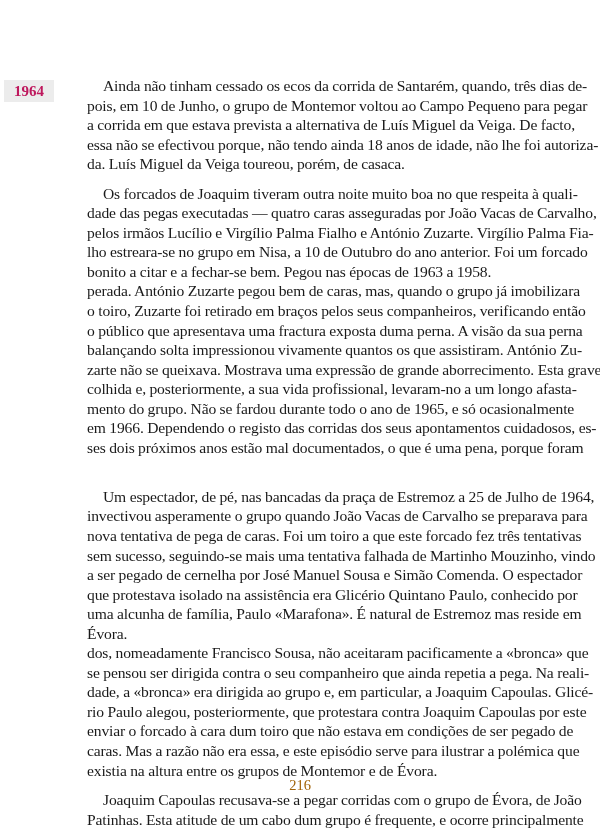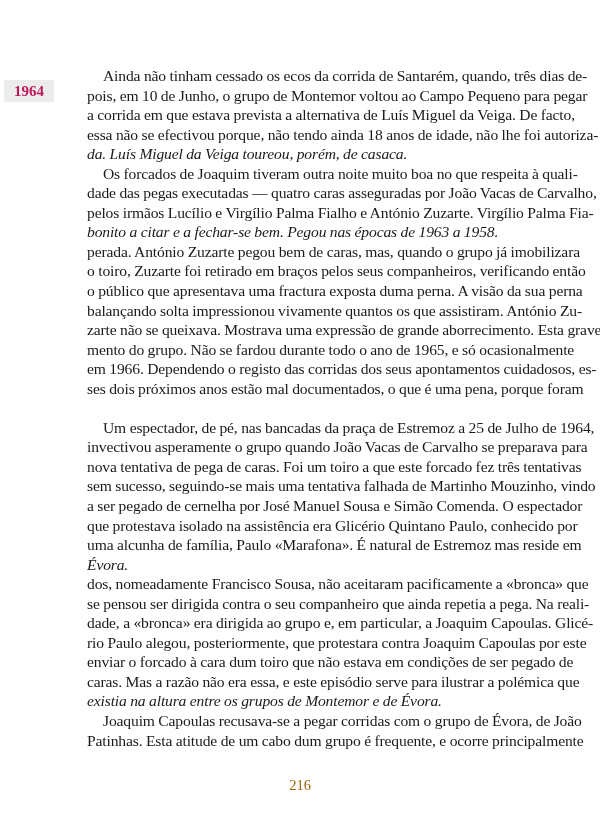--- a/index.html
+++ b/index.html
@@ -46,24 +46,24 @@
     }
     .para .ln {
       display: block;
       text-align: justify;
       text-align-last: justify;
       white-space: nowrap;
       text-indent: 0;
     }
     .para .ln.first {
       padding-left: 16px;
+      margin-top: 10px;
     }
     .para .ln.last {
       text-align-last: left;
-      font-style: italic;
     }
     .gap {
       height: 19.5px;
     }
     .page-number {
       position: absolute;
       left: 0;
       width: 600px;
       top: 777px;
       text-align: center;
@@ -81,28 +81,30 @@
       <span class="ln first">Ainda não tinham cessado os ecos da corrida de Santarém, quando, três dias de-</span>
       <span class="ln">pois, em 10 de Junho, o grupo de Montemor voltou ao Campo Pequeno para pegar</span>
       <span class="ln">a corrida em que estava prevista a alternativa de Luís Miguel da Veiga. De facto,</span>
       <span class="ln">essa não se efectivou porque, não tendo ainda 18 anos de idade, não lhe foi autoriza-</span>
       <span class="ln last">da. Luís Miguel da Veiga toureou, porém, de casaca.</span>
     </p>
     <p class="para">
       <span class="ln first">Os forcados de Joaquim tiveram outra noite muito boa no que respeita à quali-</span>
       <span class="ln">dade das pegas executadas — quatro caras asseguradas por João Vacas de Carvalho,</span>
       <span class="ln">pelos irmãos Lucílio e Virgílio Palma Fialho e António Zuzarte. Virgílio Palma Fia-</span>
+      <span class="ln">lho estreara-se no grupo em Nisa, a 10 de Outubro do ano anterior. Foi um forcado</span>
       <span class="ln last">bonito a citar e a fechar-se bem. Pegou nas épocas de 1963 a 1958.</span>
     </p>
     <p class="para">
       <span class="ln">perada. António Zuzarte pegou bem de caras, mas, quando o grupo já imobilizara</span>
       <span class="ln">o toiro, Zuzarte foi retirado em braços pelos seus companheiros, verificando então</span>
       <span class="ln">o público que apresentava uma fractura exposta duma perna. A visão da sua perna</span>
       <span class="ln">balançando solta impressionou vivamente quantos os que assistiram. António Zu-</span>
       <span class="ln">zarte não se queixava. Mostrava uma expressão de grande aborrecimento. Esta grave</span>
+      <span class="ln">colhida e, posteriormente, a sua vida profissional, levaram-no a um longo afasta-</span>
       <span class="ln">mento do grupo. Não se fardou durante todo o ano de 1965, e só ocasionalmente</span>
       <span class="ln">em 1966. Dependendo o registo das corridas dos seus apontamentos cuidadosos, es-</span>
       <span class="ln">ses dois próximos anos estão mal documentados, o que é uma pena, porque foram</span>
     </p>
     <div class="gap"></div>
     <p class="para">
       <span class="ln first">Um espectador, de pé, nas bancadas da praça de Estremoz a 25 de Julho de 1964,</span>
       <span class="ln">invectivou asperamente o grupo quando João Vacas de Carvalho se preparava para</span>
       <span class="ln">nova tentativa de pega de caras. Foi um toiro a que este forcado fez três tentativas</span>
       <span class="ln">sem sucesso, seguindo-se mais uma tentativa falhada de Martinho Mouzinho, vindo</span>

